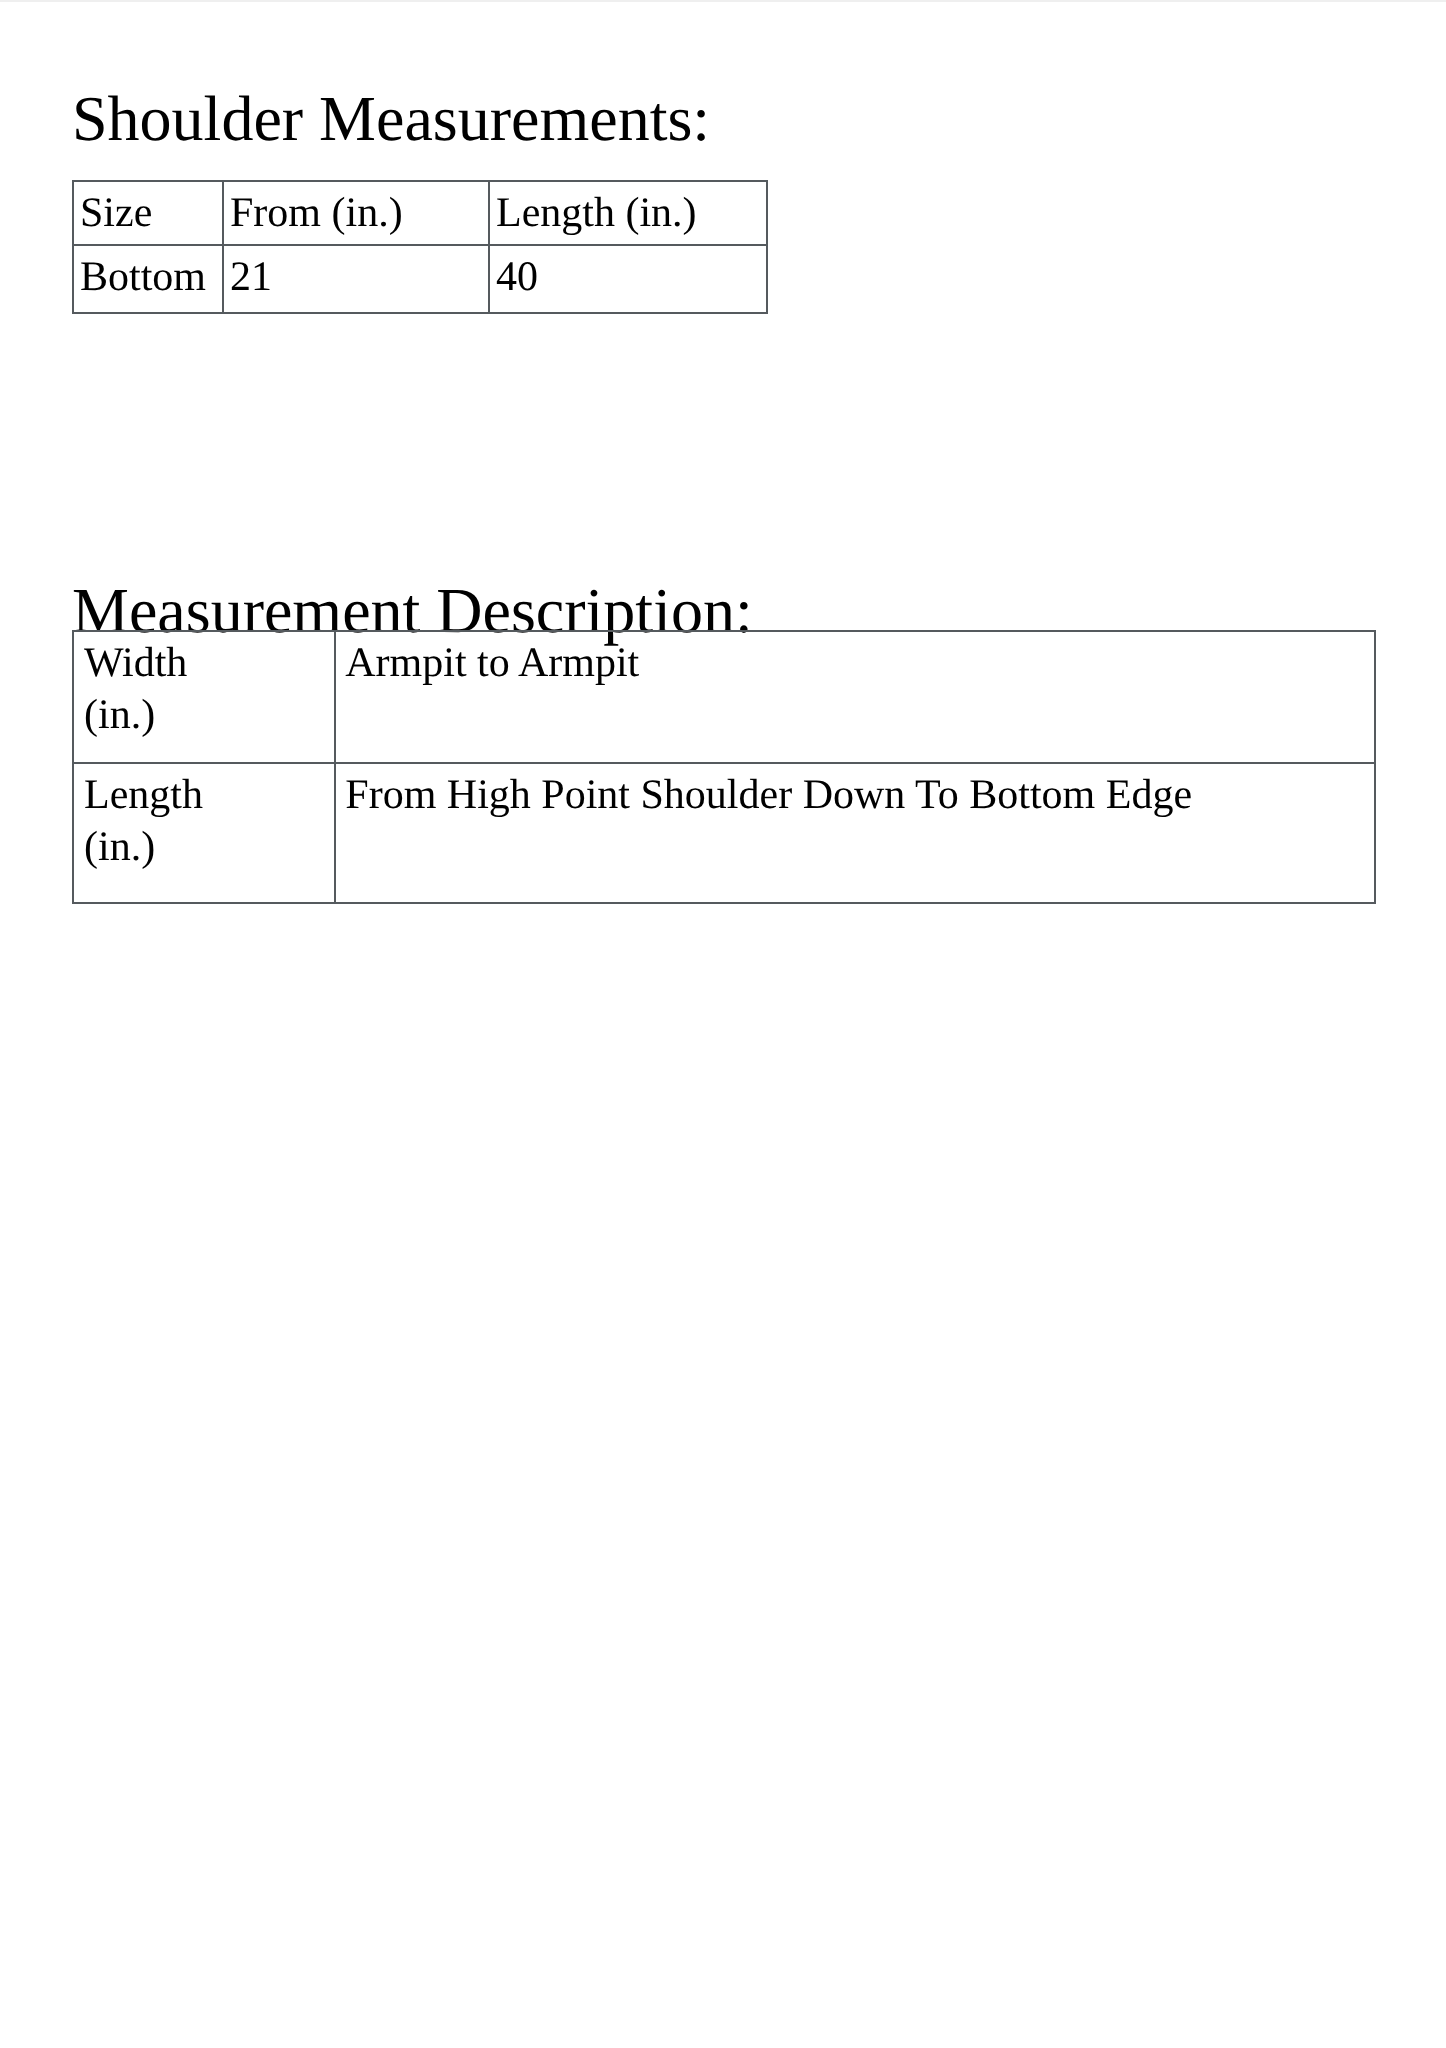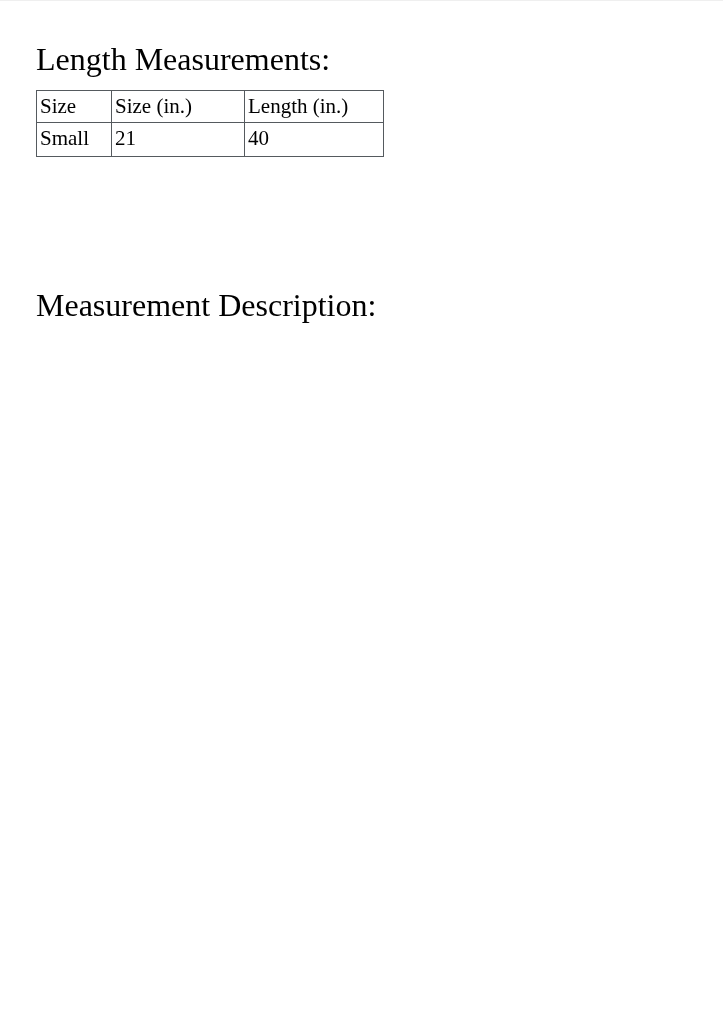--- a/index.html
+++ b/index.html
@@ -101,35 +101,53 @@
     background: #efefef;
   }
 </style>
 </head>
 <body>
 
 <div class="page">
 
   <div class="top-rule"></div>
 
-  <h1 class="section-title" id="title-product">Length Measurements:</h1>
+  <h1 class="section-title" id="title-product">Shoulder Measurements:</h1>
 
   <table id="table-product">
     <thead>
       <tr>
         <th class="col-size">Size</th>
-        <th class="col-width">Size (in.)</th>
+        <th class="col-width">From (in.)</th>
         <th class="col-length">Length (in.)</th>
       </tr>
     </thead>
     <tbody>
       <tr class="data-row">
-        <td>Small</td>
+        <td>Bottom</td>
         <td>21</td>
         <td>40</td>
       </tr>
     </tbody>
   </table>
 
   <h1 class="section-title" id="title-desc">Measurement Description:</h1>
 
+  <table id="table-desc">
+    <tbody>
+      <tr class="row-width">
+        <td class="label-cell">
+          <div>Width</div>
+          <div>(in.)</div>
+        </td>
+        <td class="value-cell nowrap-clip">Armpit to Armpit</td>
+      </tr>
+      <tr class="row-length">
+        <td class="label-cell">
+          <div>Length</div>
+          <div>(in.)</div>
+        </td>
+        <td class="value-cell nowrap-clip">From High Point Shoulder Down To Bottom Edge</td>
+      </tr>
+    </tbody>
+  </table>
 
 </div>
 
 </body></html>

